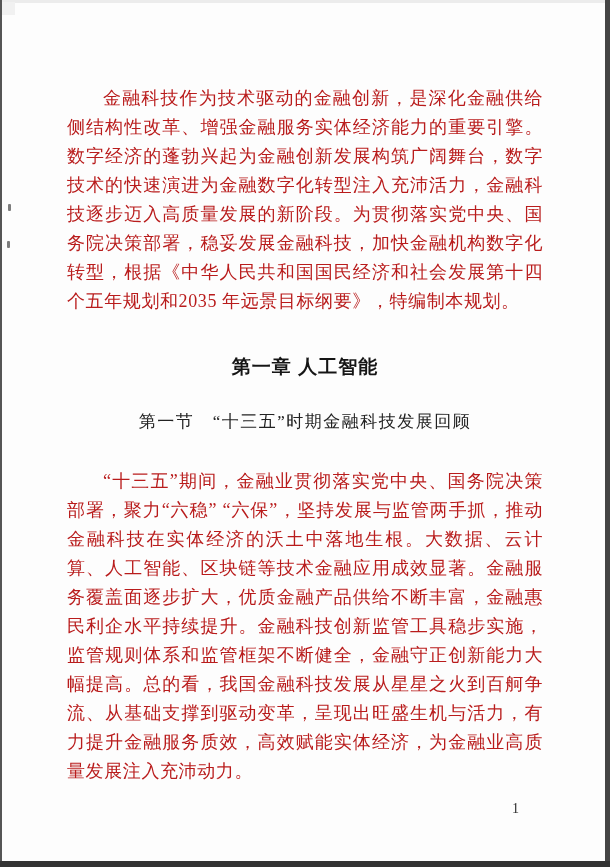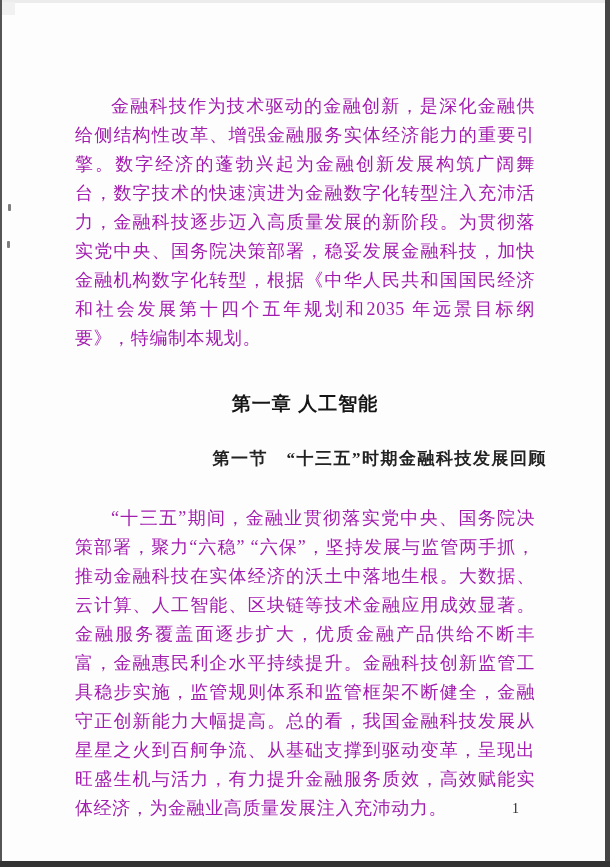--- a/index.html
+++ b/index.html
@@ -51,45 +51,45 @@
   .speckle-1 { left: 8px; top: 204px; }
   .speckle-2 { left: 7px; top: 241px; }
 
   .content {
     position: absolute;
     left: 63px;
     top: 80px;
     width: 484px;
   }
   .body-par {
-    margin: 12px;
+    margin: 4px;
     font-size: 18px;
     line-height: 29px;
     letter-spacing: 0.6px;
     text-align: justify;
     text-justify: inter-character;
     text-indent: 2em;
-    color: #a21caf;
+    color: #b91c1c;
   }
   .chapter-heading {
     margin: 36px 0 0 0;
     font-family: "Liberation Sans", "DejaVu Sans", sans-serif;
     font-size: 19px;
     line-height: 29px;
     font-weight: bold;
     text-align: center;
     letter-spacing: 1px;
     color: #151515;
   }
   .section-heading {
     margin: 26px 0 0 0;
     font-size: 17px;
     line-height: 29px;
-    font-weight: bold;
-    text-align: right;
+    font-weight: normal;
+    text-align: center;
     letter-spacing: 1.5px;
     color: #222222;
   }
   .second-par {
     margin-top: 31px;
   }
   .page-number {
     position: absolute;
     left: 512px;
     top: 800px;

